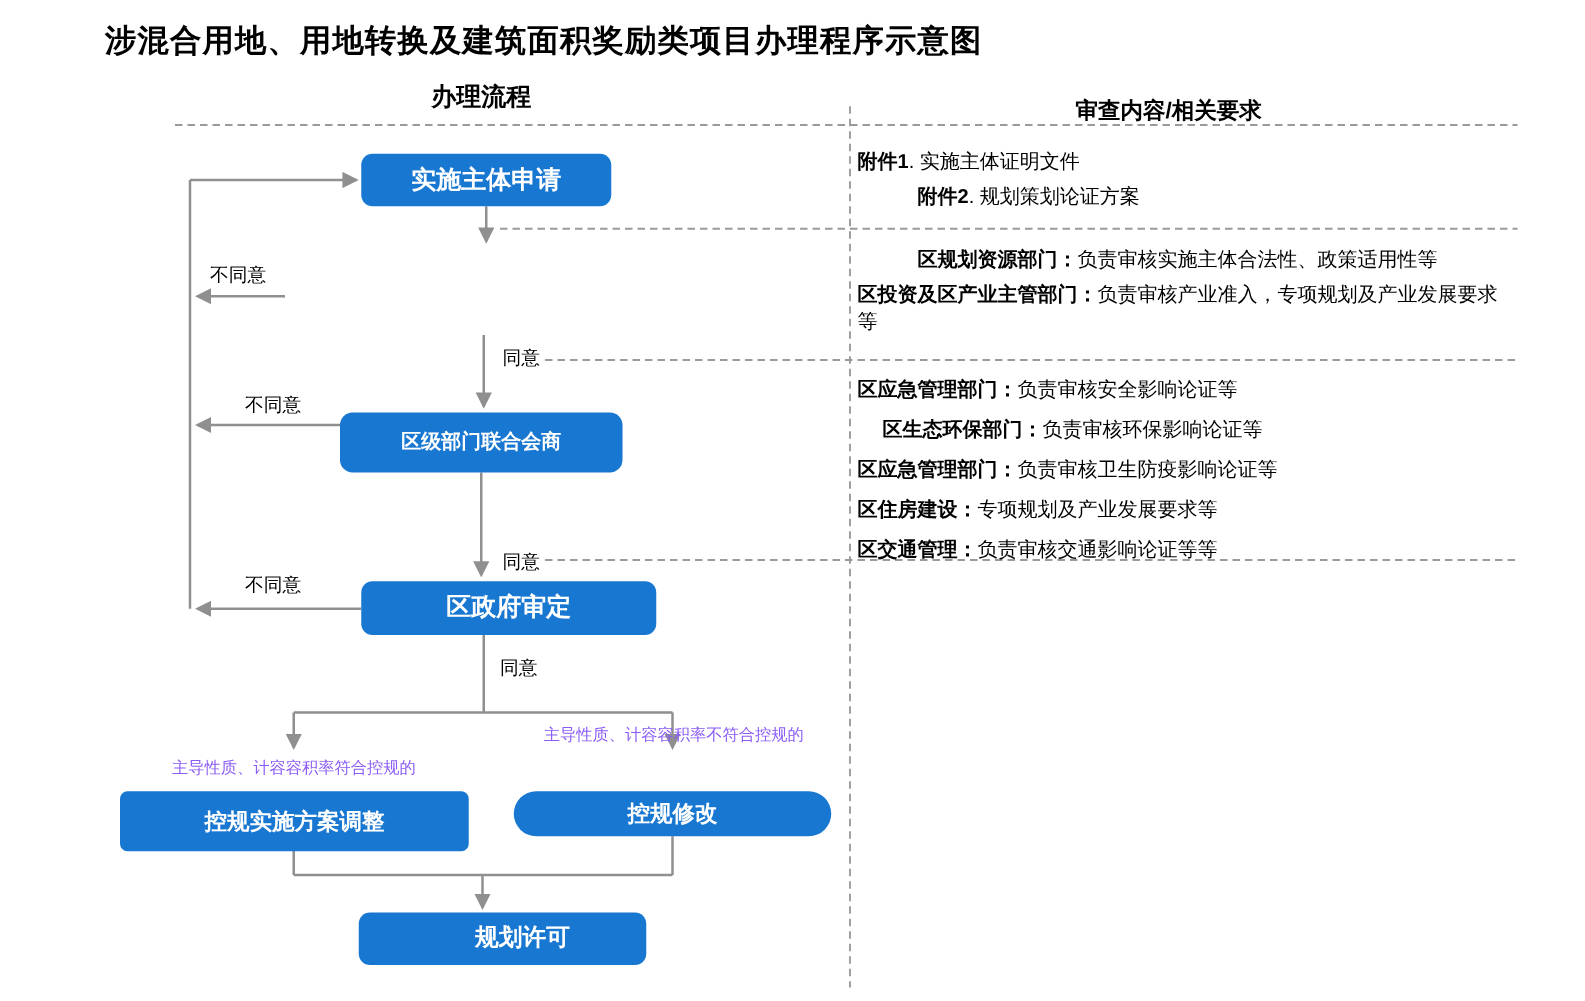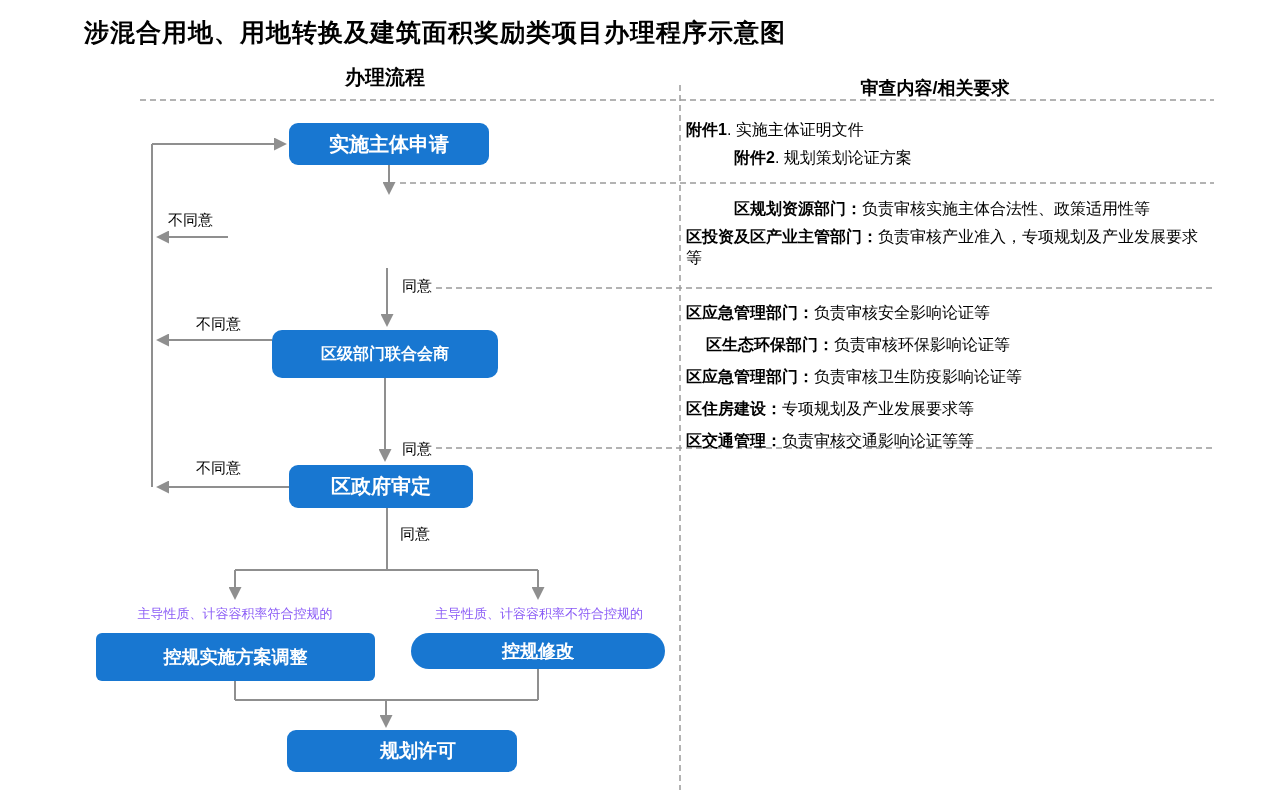--- a/index.html
+++ b/index.html
@@ -23,23 +23,23 @@
   #right-header{left:810px;top:76px;width:250px;font-size:18px;}
 
   .box{position:absolute;background:var(--box-blue);color:#fff;font-weight:700;
        display:flex;flex-direction:column;align-items:center;justify-content:center;
        text-align:center;line-height:1.25;}
   #box1{left:289px;top:123px;width:200px;height:42px;border-radius:9px;font-size:20px;}
   #box2{left:228px;top:198px;width:324px;height:70px;border-radius:13px;}
   #box2 .l1{font-size:21px;}
   #box2 .l2{font-size:15px;}
   #box3{left:272px;top:330px;width:226px;height:48px;border-radius:10px;font-size:16px;}
-  #box4{left:289px;top:465px;width:184px;height:43px;border-radius:9px;font-size:20px;}
+  #box4{left:289px;top:465px;width:236px;height:43px;border-radius:9px;font-size:20px;}
   #box5a{left:96px;top:633px;width:279px;height:48px;border-radius:6px;font-size:18px;}
-  #box5b{left:411px;top:633px;width:254px;height:36px;border-radius:18px;font-size:18px;text-decoration:underline;}
+  #box5b{left:411px;top:633px;width:254px;height:36px;border-radius:18px;font-size:18px;}
   #box6{left:287px;top:730px;width:198px;height:42px;border-radius:9px;font-size:19px;padding-left:32px;}
 
   .lbl{position:absolute;font-size:15px;color:#000;white-space:nowrap;}
   .branch-lbl{position:absolute;font-size:13px;color:#8b5cf6;text-align:center;width:280px;white-space:nowrap;}
 
   .rv-item{position:absolute;left:686px;width:527px;font-size:16px;line-height:1.32;color:#000;}
   .rv-item .b{font-weight:700;}
 </style>
 </head>
 <body>
@@ -115,21 +115,21 @@
 
   <div class="lbl" style="left:402px;top:277px;">同意</div>
   <div class="lbl" style="left:402px;top:440px;">同意</div>
   <div class="lbl" style="left:400px;top:525px;">同意</div>
 
   <div class="lbl" style="left:168px;top:211px;">不同意</div>
   <div class="lbl" style="left:196px;top:315px;">不同意</div>
   <div class="lbl" style="left:196px;top:459px;">不同意</div>
 
   <div class="branch-lbl" style="left:95px;top:605px;">主导性质、计容容积率符合控规的</div>
-  <div class="branch-lbl" style="left:399px;top:605px;">主导性质、计容容积率不符合控规的</div>
+  <div class="branch-lbl" style="left:399px;top:579px;">主导性质、计容容积率不符合控规的</div>
 
   <div class="rv-item" style="top:119px;">
     <span class="b">附件1</span><span>. 实施主体证明文件</span>
   </div>
   <div class="rv-item" style="top:147px;margin-left:48px;">
     <span class="b">附件2</span><span>. 规划策划论证方案</span>
   </div>
 
   <div class="rv-item" style="top:198px;padding-left:48px;">
     <span class="b">区规划资源部门：</span><span>负责审核实施主体合法性、政策适用性等</span>

